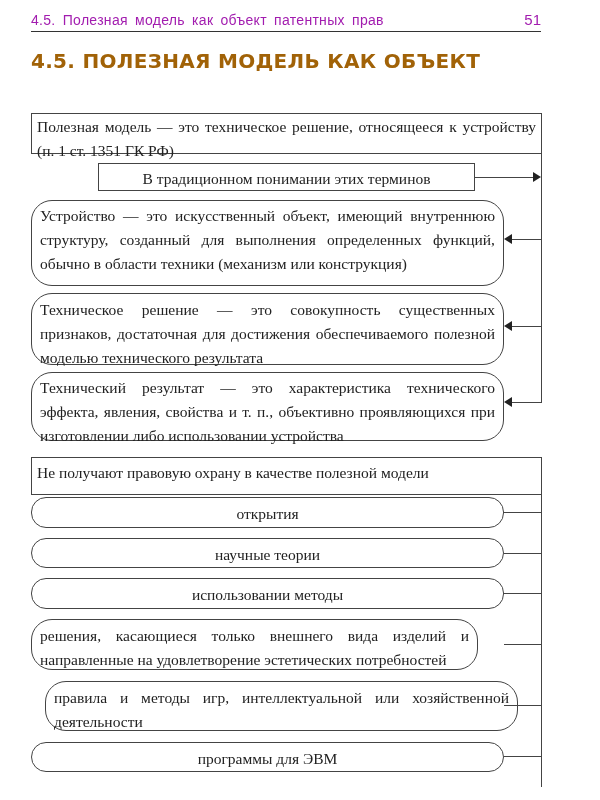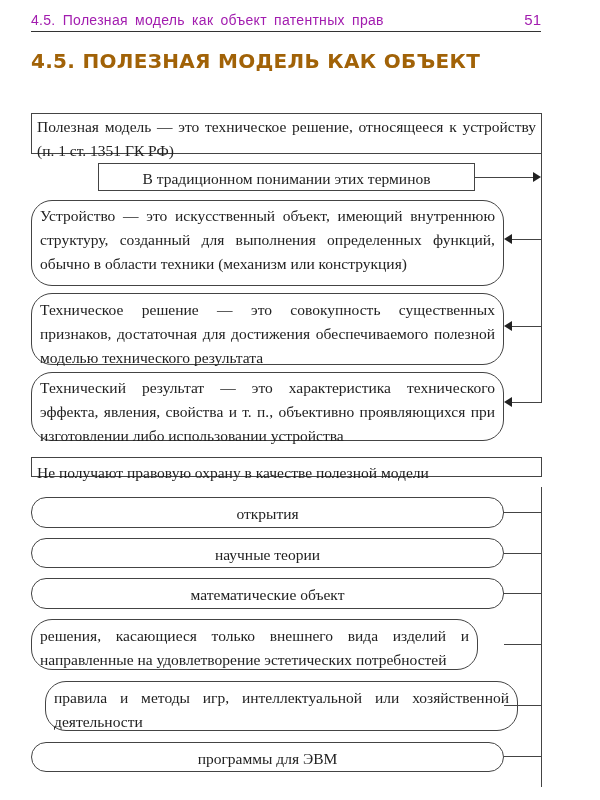--- a/index.html
+++ b/index.html
@@ -78,38 +78,38 @@
 </div>
 <div class="hline" style="left:511px; top:326px; width:31px;"></div>
 <div class="arrow-l" style="left:504px; top:321px;"></div>
 
 <div class="box round justify" style="left:31px; top:372px; width:473px; height:69px; padding:3px 8px 0 8px;">
   <span>Технический результат — это характеристика технического эффекта, явления, свойства и т. п., объективно проявляющихся при изготовлении либо использовании устройства</span>
 </div>
 <div class="hline" style="left:511px; top:402px; width:31px;"></div>
 <div class="arrow-l" style="left:504px; top:397px;"></div>
 
-<div class="box rect" style="left:31px; top:457px; width:511px; height:20px; padding:3px 5px 0 5px;">
+<div class="box rect" style="left:31px; top:457px; width:511px; height:38px; padding:3px 5px 0 5px;">
   <span>Не получают правовую охрану в качестве полезной модели</span>
 </div>
 
 <div class="vline" style="left:541px; top:487px; height:300px;"></div>
 
 <div class="box pill center" style="left:31px; top:497px; width:473px; height:31px; padding-top:4px;">
   <span>открытия</span>
 </div>
 <div class="hline" style="left:504px; top:512px; width:38px;"></div>
 
 <div class="box pill center" style="left:31px; top:538px; width:473px; height:30px; padding-top:4px;">
   <span>научные теории</span>
 </div>
 <div class="hline" style="left:504px; top:553px; width:38px;"></div>
 
 <div class="box pill center" style="left:31px; top:578px; width:473px; height:31px; padding-top:4px;">
-  <span>математические объект</span>
+  <span>использовании методы</span>
 </div>
 <div class="hline" style="left:504px; top:593px; width:38px;"></div>
 
 <div class="box round justify" style="left:31px; top:619px; width:447px; height:51px; padding:4px 8px 0 8px;">
   <span>решения, касающиеся только внешнего вида изделий и направленные на удовлетворение эстетических потребностей</span>
 </div>
 <div class="hline" style="left:504px; top:644px; width:38px;"></div>
 
 <div class="box round justify" style="left:45px; top:681px; width:473px; height:50px; padding:4px 8px 0 8px;">
   <span>правила и методы игр, интеллектуальной или хозяйственной деятельности</span>

